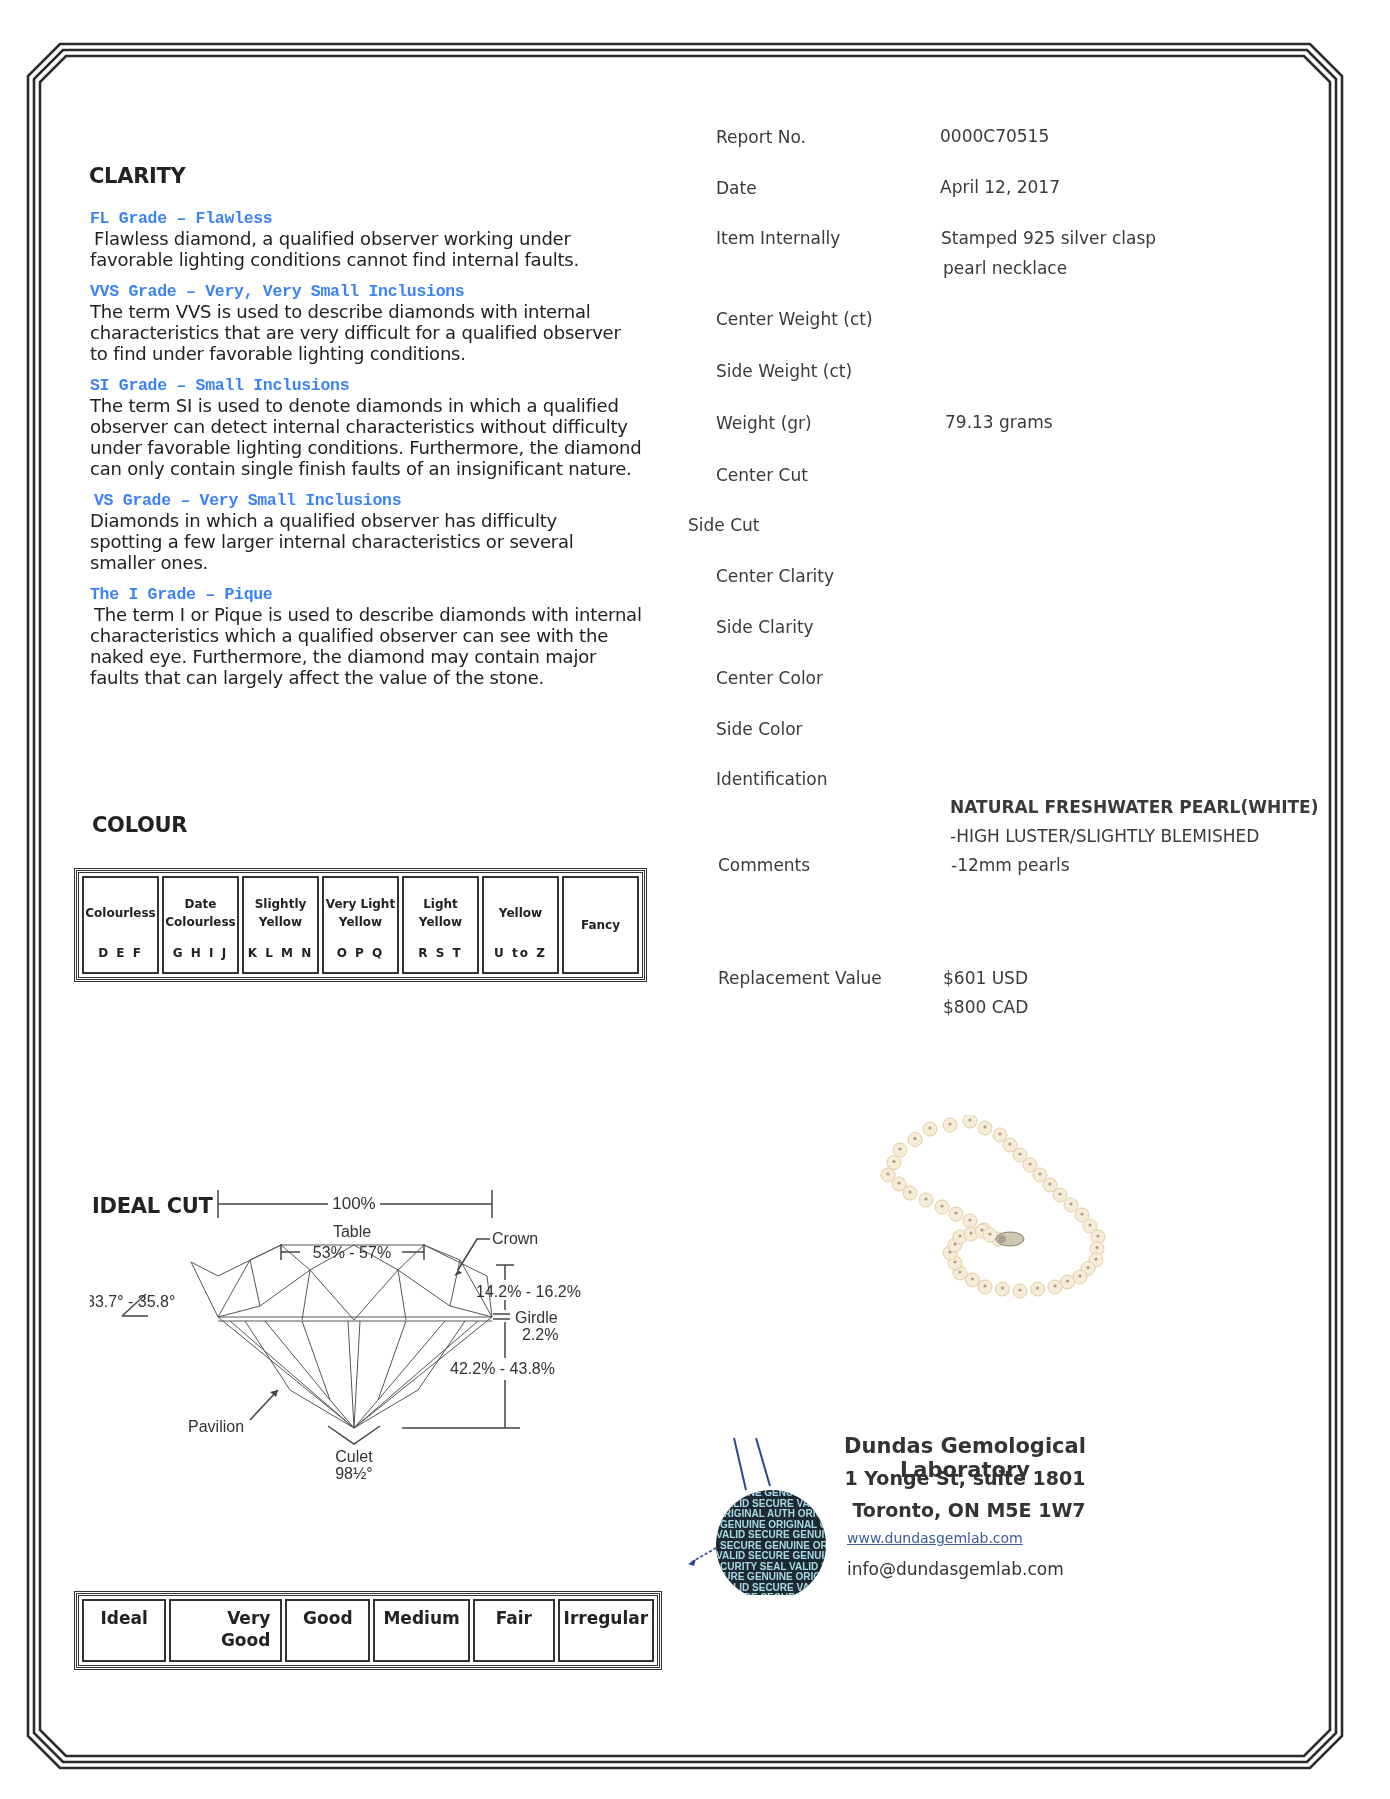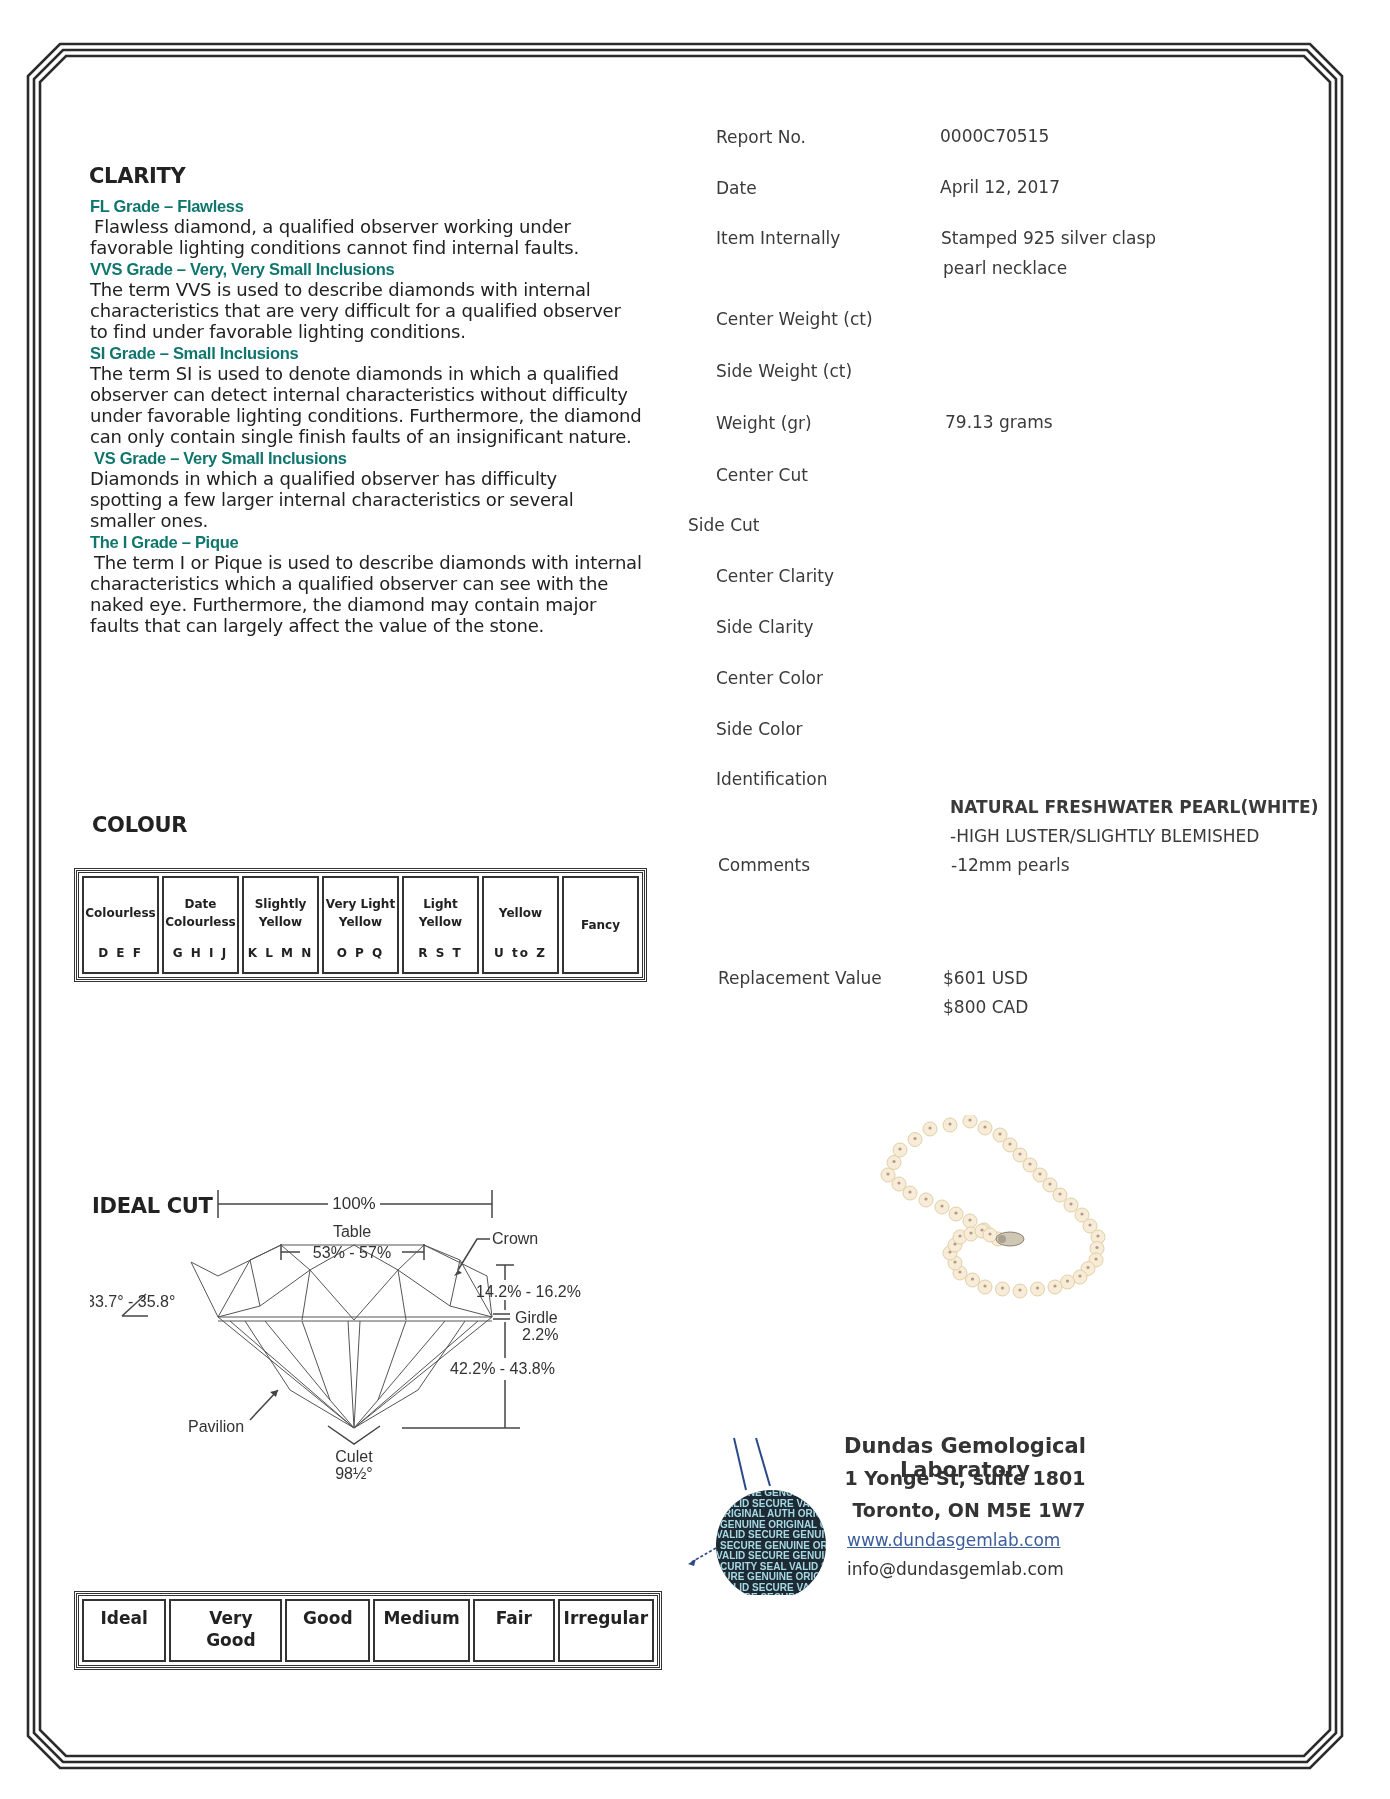--- a/index.html
+++ b/index.html
@@ -1,21 +1,21 @@
 <!DOCTYPE html>
 <html><head>
 <meta charset="utf-8">
 <style>
   html, body { margin:0; padding:0; background:#fff; }
   body { width:1390px; height:1799px; position:relative; overflow:hidden;
          font-family:"Liberation Sans", sans-serif; color:#2a2a2a; }
   .abs { position:absolute; }
   #border { position:absolute; left:0; top:0; }
   .hdr { font-family:"DejaVu Sans", sans-serif; font-weight:bold; font-size:21px; color:#222; letter-spacing:-0.3px; }
-  .grade { font-family:Liberation Sans, sans-serif; font-weight:bold; font-size:16.5px; color:#0f766e; letter-spacing:-0.3px; }
+  .grade { font-family:Liberation Mono, monospace; font-weight:bold; font-size:16.5px; color:#3b82f6; letter-spacing:-0.3px;margin-top:12px; }
   .gdesc { font-family:"DejaVu Sans", sans-serif; font-size:18px; color:#222; line-height:21px; width:560px; letter-spacing:-0.2px; }
   .lbl { font-family:"DejaVu Sans", sans-serif; font-size:17px; color:#3a3a3a; }
   .val { font-family:"DejaVu Sans", sans-serif; font-size:17px; color:#3a3a3a; }
   .bold { font-weight:bold; }
   table.grid { border-collapse:separate; border-spacing:3px; border:3px double #333; outline:1px solid #333; outline-offset:1px; }
   table.grid td { border:2px double #333; text-align:center; vertical-align:top;
                   font-family:"DejaVu Sans", sans-serif; font-weight:bold; color:#222; }
   #colour-table td { font-size:12px; width:73px; height:94px; padding:0; }
   #colour-table .top { height:58px; display:flex; flex-direction:column; justify-content:center; line-height:18px; margin-top:6px; }
   #colour-table .bot { letter-spacing:2px; font-size:12px; margin-top:4px; }
@@ -162,21 +162,21 @@
   <text x="360" y="194" font-size="16">42.2% - 43.8%</text>
   <text x="98" y="252" font-size="16">Pavilion</text>
   <text x="264" y="282" font-size="16" text-anchor="middle">Culet</text>
   <text x="264" y="299" font-size="16" text-anchor="middle">98½°</text>
 </svg>
 
 <table id="cut-table" class="abs grid" style="left:76px;top:1593px;width:584px;">
   <tbody>
       <tr>
     <td style="width:88px;">Ideal</td>
-    <td style="width:88px;padding-left:20px;padding-right:10px;">Very Good</td>
+    <td style="width:88px;padding-left:20px;padding-right:10px;text-align:right;">Very Good</td>
     <td style="width:88px;">Good</td>
     <td style="width:95px;">Medium</td>
     <td style="width:88px;">Fair</td>
     <td style="width:92px;">Irregular</td>
   </tr>
 </tbody>
   </table>
 
 <div id="report">
   <div class="abs lbl" style="left:716px;top:127px;">Report No.</div>
@@ -336,14 +336,14 @@
       <text x="44" y="139.5">CURITY SEAL VALID SEC CURITY SEAL VALID SEC</text>
       <text x="40" y="150">CURE GENUINE ORIGIN CURE GENUINE ORIGIN</text>
       <text x="44" y="160.5">VALID SECURE VALID SECURE</text>
       <text x="40" y="171">SECURE SECURE</text>
     </g>
 </svg>
 
 <div class="abs lab" style="left:780px;top:1434px;width:370px;font-size:21px;">Dundas Gemological Laboratory</div>
 <div class="abs lab" style="left:780px;top:1467px;width:370px;font-size:19px;">1 Yonge St, suite 1801</div>
 <div class="abs lab" style="left:784px;top:1499px;width:370px;font-size:19px;">Toronto, ON M5E 1W7</div>
-<a class="abs link" style="left:847px;top:1530px;font-family:'DejaVu Sans',sans-serif;font-size:17px;">www.dundasgemlab.com</a>
+<a class="abs link" style="left:847px;top:1530px;font-family:'DejaVu Sans',sans-serif;font-size:14px;">www.dundasgemlab.com</a>
 <div class="abs" style="left:847px;top:1559px;font-family:'DejaVu Sans',sans-serif;font-size:17px;color:#333;">info@dundasgemlab.com</div>
 
 </body></html>

